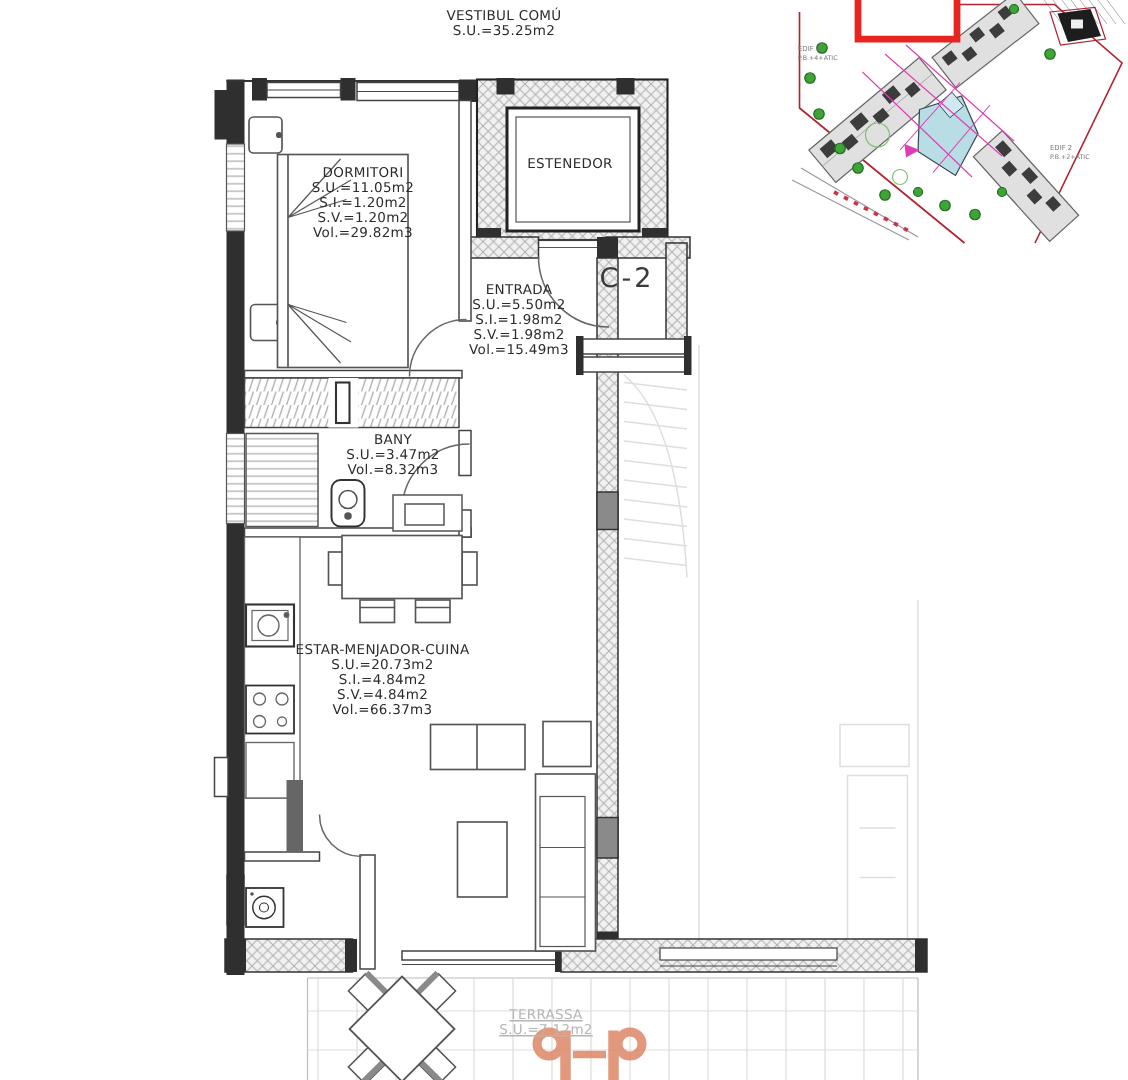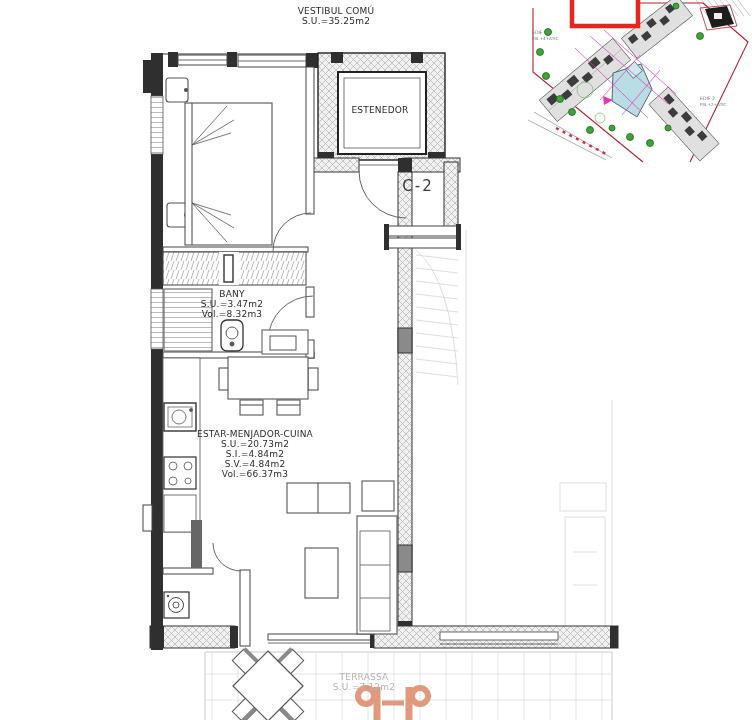--- a/index.html
+++ b/index.html
@@ -1,22 +1,22 @@
 <!DOCTYPE html>
 <html><head>
 <meta charset="utf-8">
 <style>
   html,body{margin:0;padding:0;background:#fff;}
   #canvas{position:relative;width:752px;height:720px;background:#ffffff;overflow:hidden;
           font-family:"DejaVu Sans",sans-serif;}
   svg{position:absolute;left:0;top:0;}
   .lbl{position:absolute;transform:translateX(-50%);text-align:center;font-size:9px;
        line-height:10px;color:#2b2b2b;white-space:nowrap;letter-spacing:0.2px;}
-  .lbl.big{font-size:15px;line-height:18px;color:#3a3a3a;letter-spacing:2px;}
-  .lbl.gray{color:#b4b4b4;}
+  .lbl.big{font-size:18px;line-height:18px;color:#3a3a3a;letter-spacing:2px;}
+  .lbl.gray{color:#b4b4b4;text-decoration:underline;}
 </style>
 </head>
 <body>
 
 <div id="canvas">
 
 <svg width="752" height="720" viewBox="0 0 752 720">
   <defs>
     <pattern id="hatch" width="7" height="7" patternUnits="userSpaceOnUse">
       <rect width="7" height="7" fill="#f1f1f1"></rect>
@@ -338,31 +338,45 @@
     <line x1="409" y1="687" x2="409" y2="720" stroke-width="7"></line>
     <circle cx="420" cy="696" r="8" stroke-width="6"></circle>
   </g>
 </svg>
 
 <div class="lbl" style="left:336px;top:6px">
   <div>VESTIBUL COMÚ</div>
   <div>S.U.=35.25m2</div>
 </div>
 
+<div class="lbl" style="left:242px;top:111px">
+  <div>DORMITORI</div>
+  <div>S.U.=11.05m2</div>
+  <div>S.I.=1.20m2</div>
+  <div>S.V.=1.20m2</div>
+  <div>Vol.=29.82m3</div>
+</div>
 
 <div class="lbl" style="left:380px;top:105px">
   <div>ESTENEDOR</div>
 </div>
 
+<div class="lbl" style="left:346px;top:189px">
+  <div>ENTRADA</div>
+  <div>S.U.=5.50m2</div>
+  <div>S.I.=1.98m2</div>
+  <div>S.V.=1.98m2</div>
+  <div>Vol.=15.49m3</div>
+</div>
 
 <div class="lbl big" style="left:418px;top:177px">
   <div>C-2</div>
 </div>
 
-<div class="lbl" style="left:232px;top:289px">
+<div class="lbl" style="left:262px;top:289px">
   <div>BANY</div>
   <div>S.U.=3.47m2</div>
   <div>Vol.=8.32m3</div>
 </div>
 
 <div class="lbl" style="left:255px;top:429px">
   <div>ESTAR-MENJADOR-CUINA</div>
   <div>S.U.=20.73m2</div>
   <div>S.I.=4.84m2</div>
   <div>S.V.=4.84m2</div>

